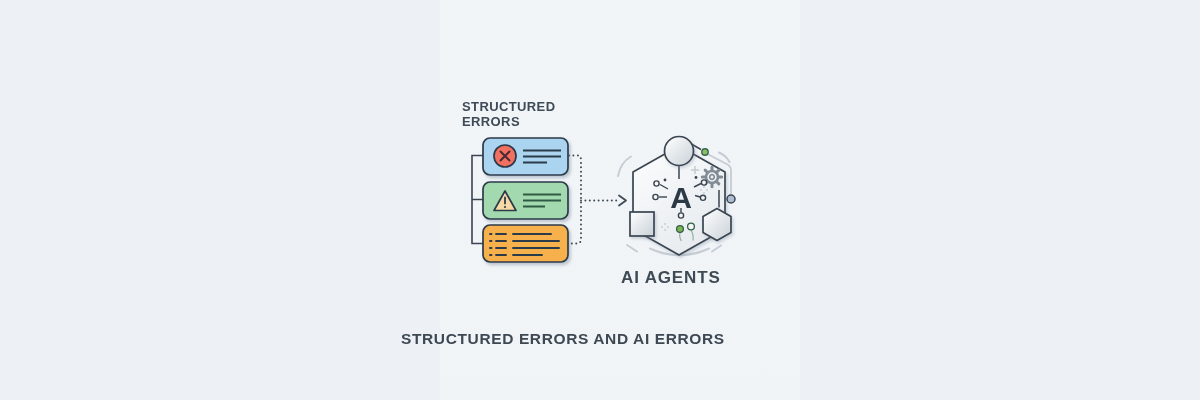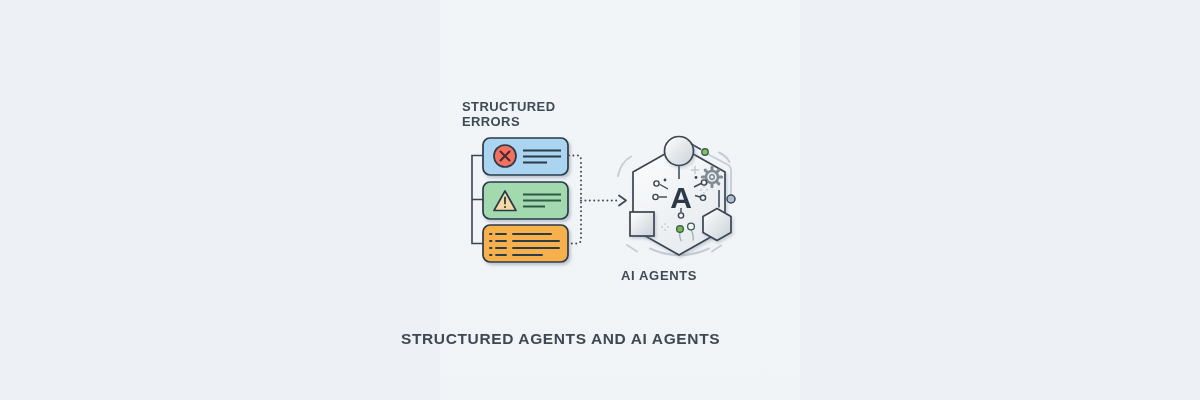--- a/index.html
+++ b/index.html
@@ -11,21 +11,21 @@
   .panel{
     position:absolute;left:440px;top:0;width:360px;height:400px;
     background:linear-gradient(180deg,#f2f5f8 0%,#f1f4f7 100%);
   }
   .diagram-svg{position:absolute;left:0;top:0;width:1200px;height:400px;}
   .label{
     position:absolute;color:#3e4a55;font-weight:bold;text-align:left;
     letter-spacing:.03em;line-height:1.18;
   }
   .title{left:462px;top:99px;width:128px;font-size:13px;}
-  .agents{left:621px;top:268px;width:122px;font-size:13px;letter-spacing:.05em;}
+  .agents{left:621px;top:268px;width:122px;font-size:17px;letter-spacing:.05em;}
   .caption{left:401px;top:330px;width:400px;font-size:15.5px;letter-spacing:.04em;color:#3d4852;}
   .a-glyph{
     position:absolute;left:663px;top:181px;width:36px;text-align:center;
     font-size:30px;font-weight:bold;color:#2c3947;letter-spacing:0;
   }
 </style>
 </head>
 <body>
 
 <div class="panel"></div>
@@ -172,13 +172,13 @@
         <circle cx="3" r="0.9"></circle>
         <circle cy="3" r="0.9"></circle>
         <circle cx="-3" r="0.9"></circle>
     </g>
   </g>
 </svg>
 
 <div class="label title">STRUCTURED ERRORS</div>
 <div class="a-glyph">A</div>
 <div class="label agents">AI AGENTS</div>
-<div class="label caption">STRUCTURED AGENTS AND AI AGENTS</div>
+<div class="label caption">STRUCTURED ERRORS AND AI ERRORS</div>
 
 </body></html>

